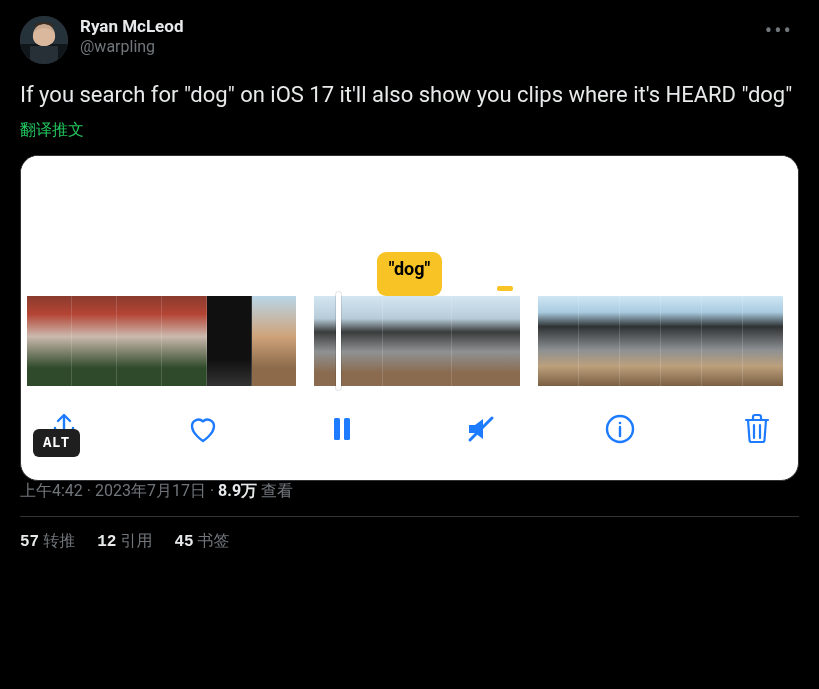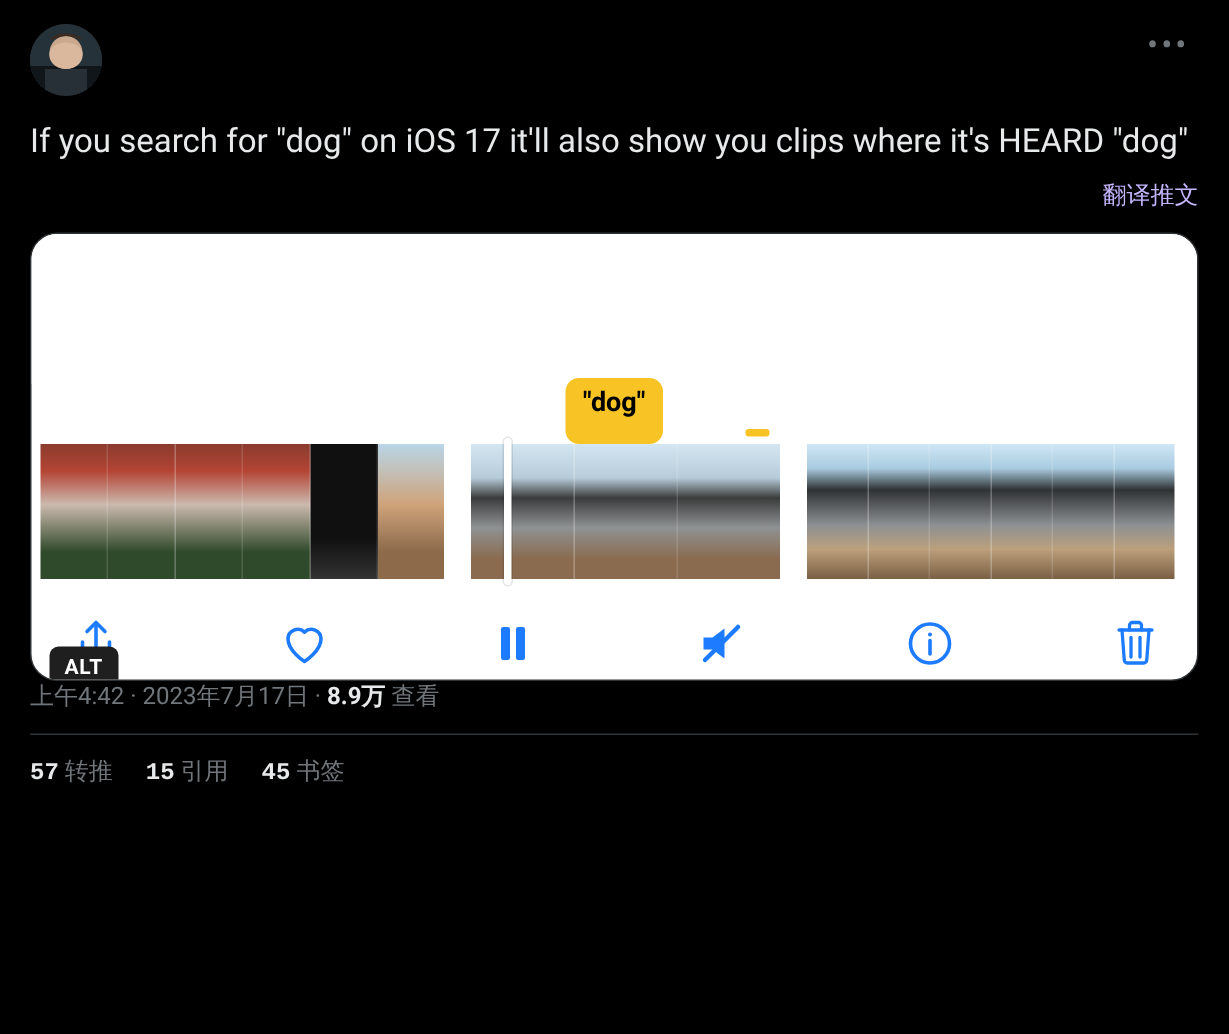--- a/index.html
+++ b/index.html
@@ -5,41 +5,41 @@
   html,body{margin:0;padding:0;background:#000;font-family:-apple-system,BlinkMacSystemFont,"Segoe UI",Roboto,Helvetica,Arial,sans-serif;color:#e7e9ea;}
   .tweet{width:819px;box-sizing:border-box;padding:16px 20px 12px 20px;}
   .header{display:flex;align-items:flex-start;}
   .avatar{width:48px;height:48px;border-radius:50%;flex:0 0 48px;overflow:hidden;background:#333;}
   .avatar svg{width:100%;height:100%;display:block;}
   .names{margin-left:12px;display:flex;flex-direction:column;line-height:1.25;}
   .display-name{font-weight:700;font-size:17px;color:#e7e9ea;}
   .handle{font-size:16px;color:#71767b;}
   .more{margin-left:auto;color:#71767b;font-size:22px;letter-spacing:2px;padding:2px 6px;cursor:pointer;user-select:none;}
   .body-text{margin-top:16px;font-size:22px;line-height:1.35;color:#e7e9ea;white-space:pre-wrap;}
-  .translate{margin-top:10px;font-size:16px;color:#c4b5fd;cursor:pointer;text-align:right;}
+  .translate{margin-top:10px;font-size:16px;color:#22c55e;cursor:pointer;}
   .card{margin-top:14px;background:#fff;border-radius:18px;overflow:hidden;border:1px solid #2f3336;}
   .card-top{height:100px;background:#fff;}
   .pill-row{display:flex;justify-content:center;position:relative;height:40px;}
   .pill{background:#f7c325;color:#000;font-weight:700;font-size:18px;padding:6px 12px;border-radius:9px;display:inline-block;margin-top:-4px;}
   .tick{width:16px;height:5px;background:#f7c325;position:absolute;left:476px;top:30px;border-radius:2px;}
   .timeline{display:flex;gap:18px;padding:0 6px 10px 6px;align-items:stretch;}
   .clip-group{display:flex;gap:0;}
   .clip-group .thumb{border-right:1px solid rgba(255,255,255,0.15);}
   .clip-group .thumb:last-child{border-right:none;}
   .thumb{height:90px;background:#777;display:inline-block;}
   .g1 .thumb{width:44px;}
   .g2{position:relative;}
   .g2 .thumb{width:68px;}
   .scrubber{position:absolute;left:22px;top:-4px;bottom:-4px;width:5px;background:#fff;border-radius:3px;box-shadow:0 0 0 1px rgba(0,0,0,0.1);}
   .g3 .thumb{width:40px;}
   .toolbar{display:flex;justify-content:space-between;align-items:center;padding:16px 26px 24px 26px;}
   .tool{color:#1d7bff;cursor:pointer;}
   .tool svg{width:34px;height:34px;display:block;}
   .tool.trash svg{width:30px;height:34px;}
-  .alt-badge{position:relative;margin-top:-36px;margin-left:12px;margin-bottom:0;}
+  .alt-badge{position:relative;margin-top:-36px;margin-left:12px;margin-bottom:28px;font-family:Liberation Mono, monospace;}
   .alt-badge span{background:#1f1f1f;color:#fff;font-weight:700;font-size:14px;padding:6px 10px;border-radius:6px;letter-spacing:0.5px;}
   .meta{font-size:16px;color:#71767b;}
   .meta b{color:#e7e9ea;font-weight:700;}
   .divider{border-top:1px solid #2f3336;margin-top:14px;}
   .stats{display:flex;gap:22px;margin-top:14px;font-size:16px;color:#71767b;font-family:Liberation Mono, monospace;}
   .stats b{color:#e7e9ea;font-weight:700;margin-right:4px;}
   
   .dogA{background:linear-gradient(180deg,#8a3b2e 0%,#b44434 20%,#cbb9ae 45%,#2f4a2a 80%);}
   .dogB{background:linear-gradient(180deg,#101010 0%,#101010 70%,#333 100%);}
   .dogC{background:linear-gradient(180deg,#b9d6e8 0%,#cfa37a 45%,#8c6a4a 80%);}
@@ -54,20 +54,24 @@
   <div class="header">
     <div class="avatar">
       <svg viewBox="0 0 48 48">
         <rect width="48" height="48" fill="#26323a"></rect>
         <rect x="0" y="28" width="48" height="20" fill="#10161a"></rect>
         <circle cx="24" cy="19" r="11" fill="#caa88e"></circle>
         <path d="M13 19c2-9 20-9 22 0c1 5-3 11-11 11S12 24 13 19z" fill="#d9b89e"></path>
         <path d="M14 10c3-5 17-5 20 0c1 2-5-2-10-2S13 12 14 10z" fill="#3b2b20"></path>
         <rect x="10" y="30" width="28" height="18" fill="#273036"></rect>
       </svg>
+    </div>
+    <div class="names">
+      <span class="display-name">Ryan McLeod</span>
+      <span class="handle">@warpling</span>
     </div>
     <div class="more" title="More">•••</div>
   </div>
 
   <div class="body-text">If you search for "dog" on iOS 17 it'll also show you clips where it's HEARD "dog"</div>
 
   <div class="translate">翻译推文</div>
 
   <div class="card">
     <div class="card-top"></div>
@@ -145,17 +149,17 @@
   </div>
 
   <div class="meta">
     <span>上午4:42</span><span> · </span><span>2023年7月17日</span><span> · </span><b>8.9万</b><span> 查看</span>
   </div>
 
   <div class="divider"></div>
 
   <div class="stats">
     <span><b>57</b><span>转推</span></span>
-    <span><b>15</b><span>引用</span></span>
+    <span><b>12</b><span>引用</span></span>
     <span><b>45</b><span>书签</span></span>
   </div>
 
 </div>
 
 </body></html>

